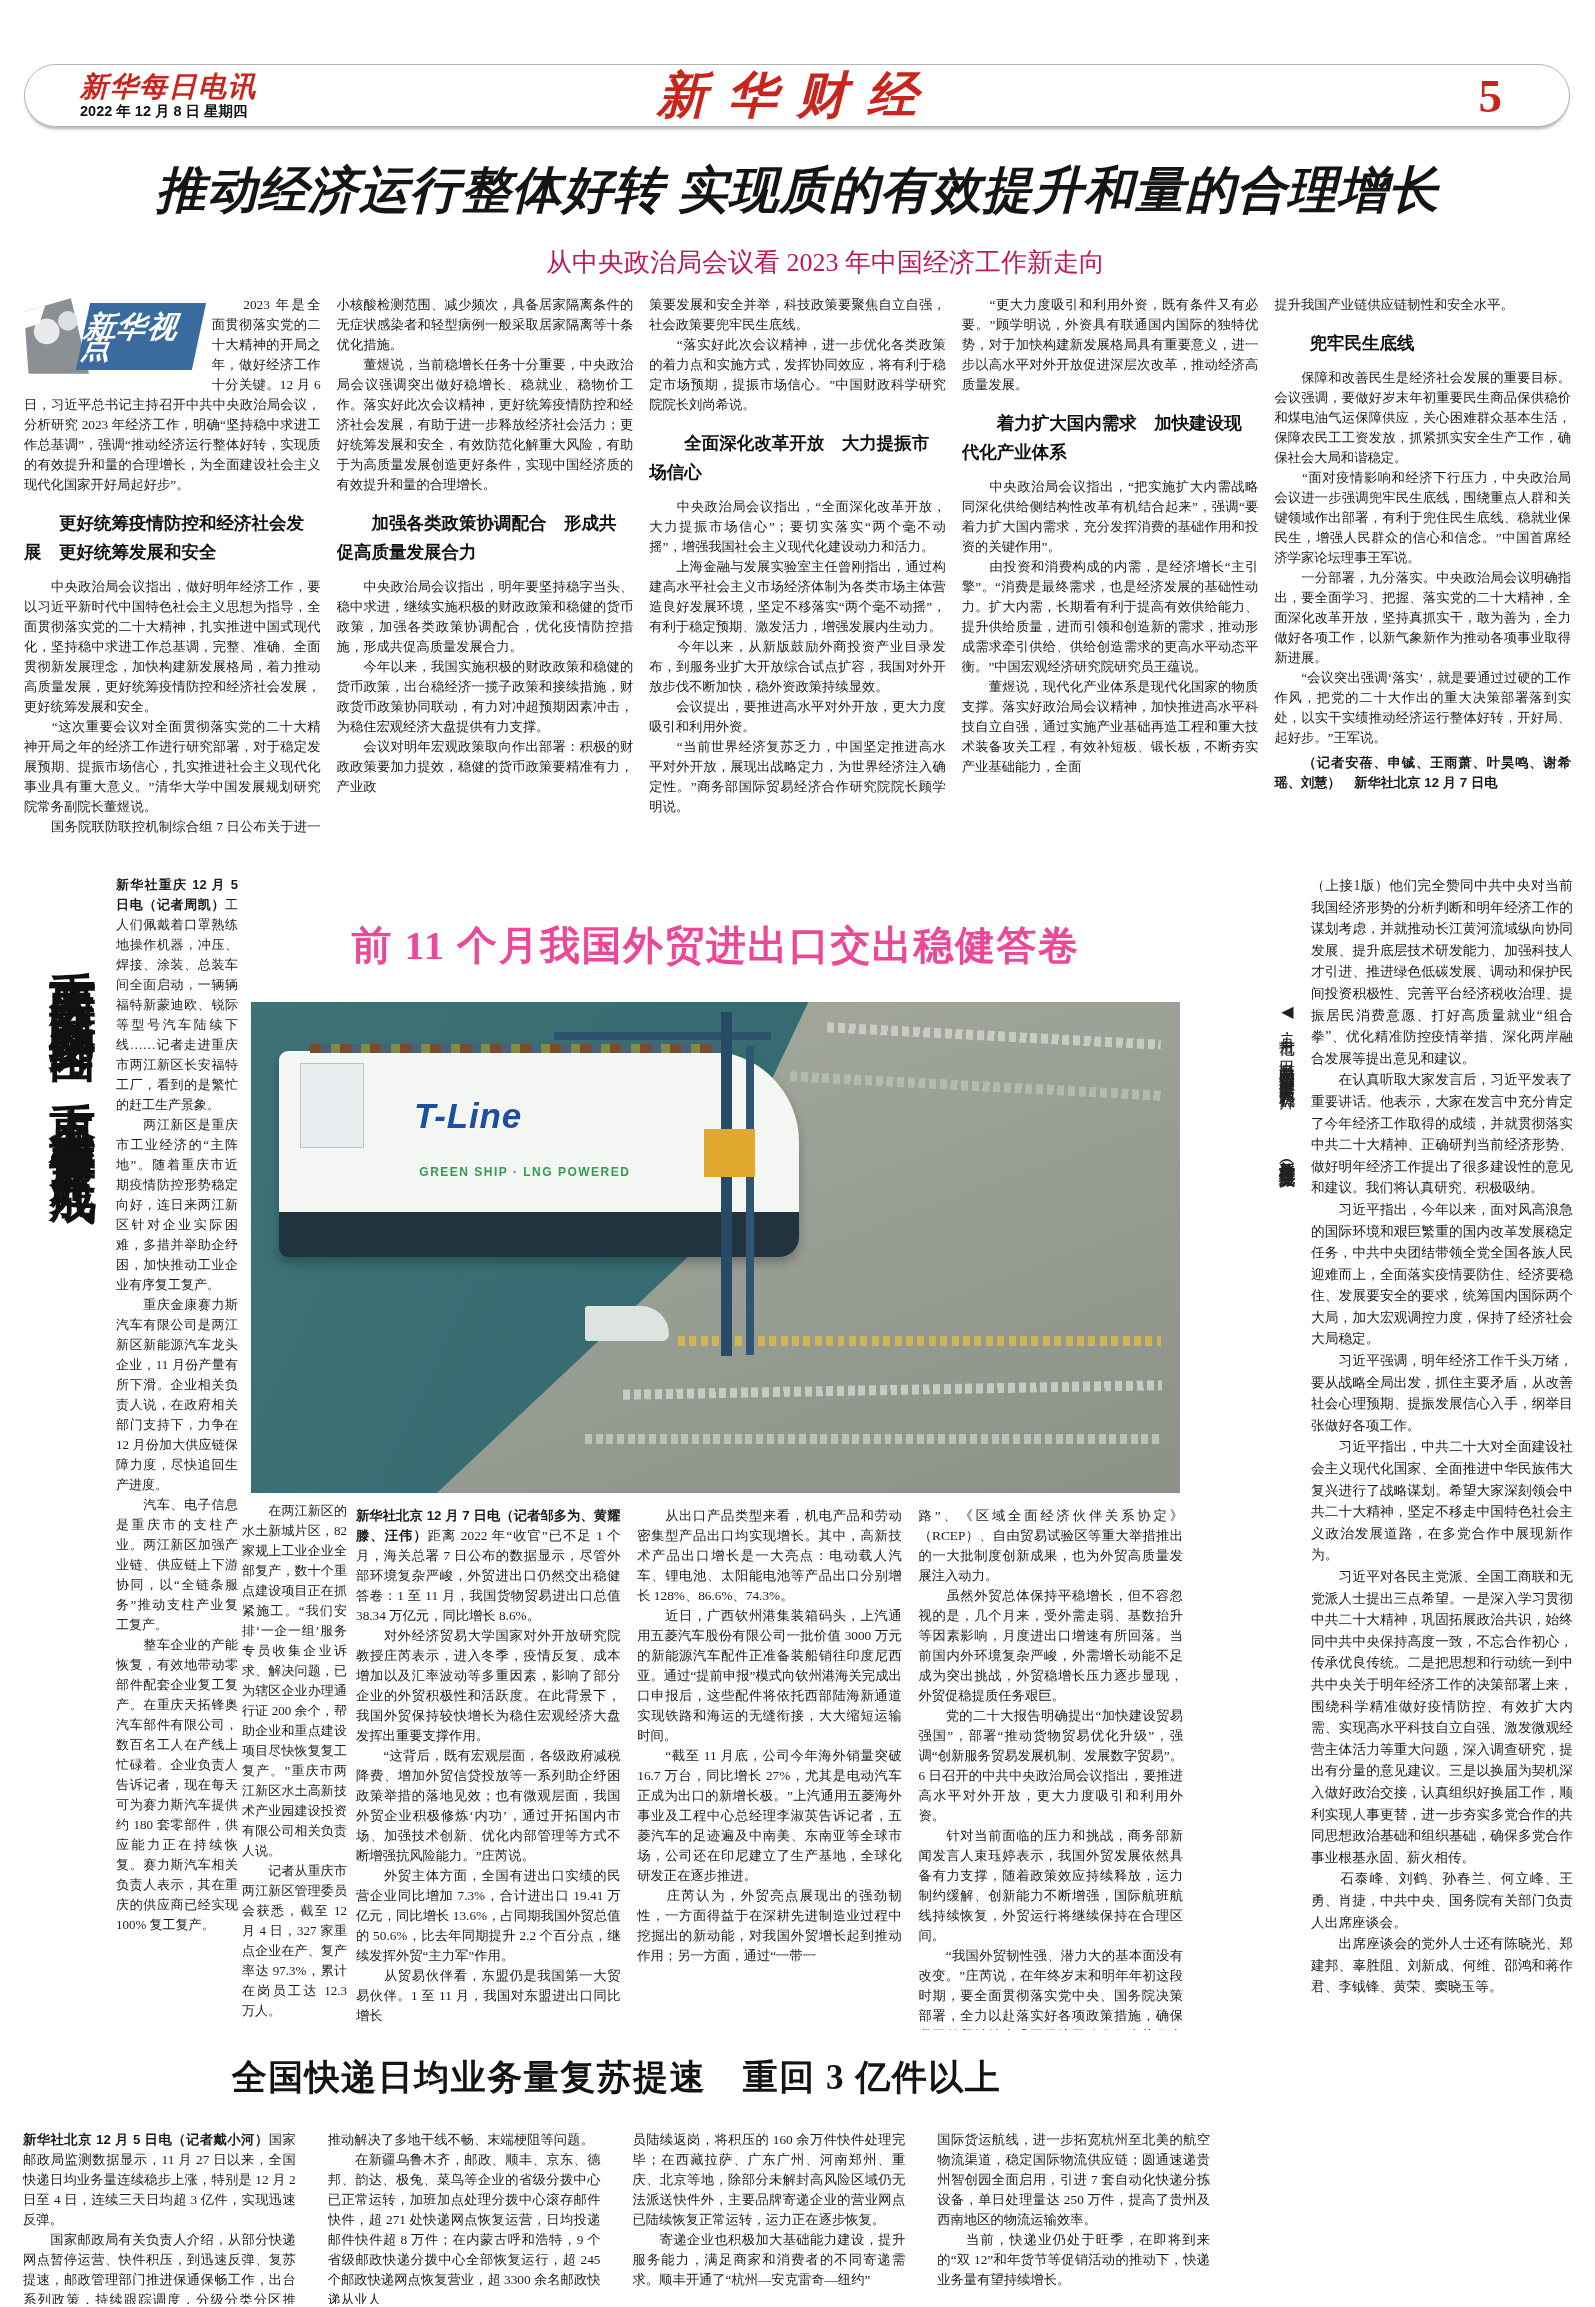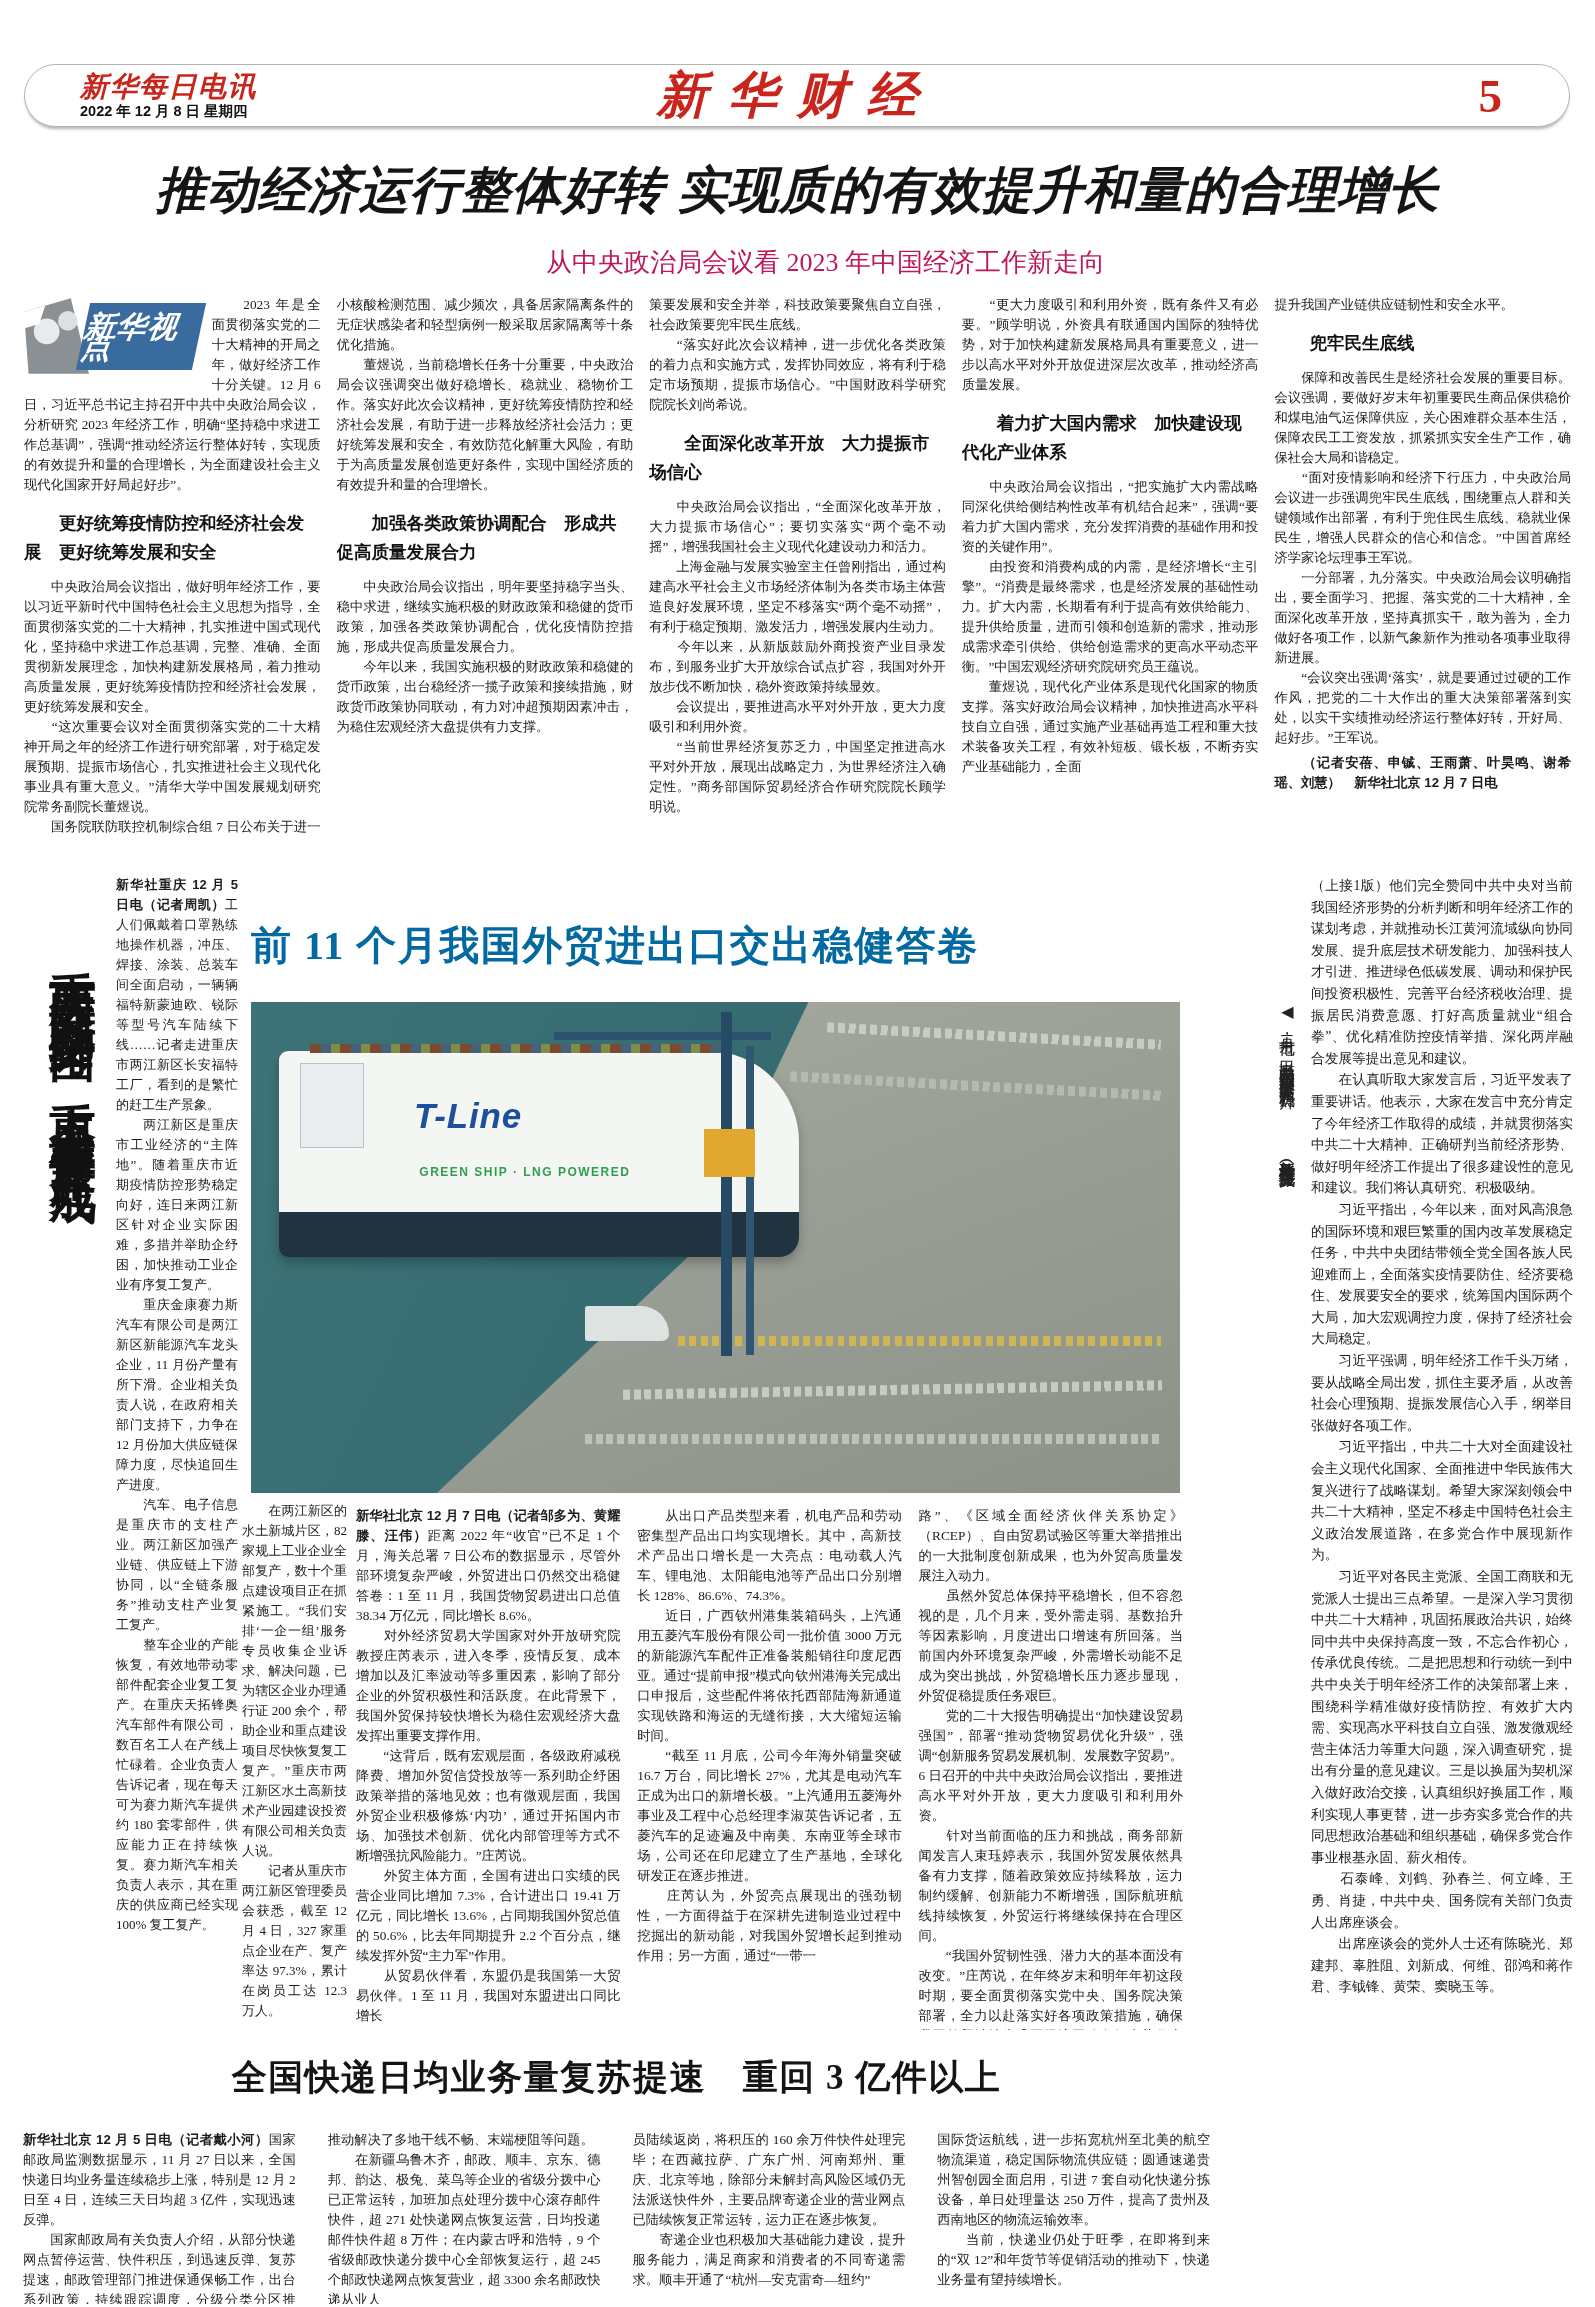--- a/index.html
+++ b/index.html
@@ -34,22 +34,22 @@
   .vp-plate span{color:#fff;font-family:"Liberation Sans","DejaVu Sans",sans-serif;
     font-weight:900;font-style:italic;font-size:30px;letter-spacing:1.5px;transform:skewX(4deg);}
   .credit-line{margin:4.6px 0 0 0;text-align:justify;font-family:"Liberation Sans","DejaVu Sans",sans-serif;font-weight:700;}
   
   .vert-headline{position:absolute;left:29px;top:933px;height:1084px;width:76px;
     writing-mode:vertical-rl;font-size:47px;font-weight:900;letter-spacing:7.6px;color:#111;}
   .cq-colA{position:absolute;left:116px;top:875px;width:122px;height:1143px;overflow:hidden;
     font-size:13px;line-height:20px;}
   .cq-colB{position:absolute;left:242px;top:1501px;width:105px;height:525px;overflow:hidden;
     font-size:13px;line-height:20px;}
-  .trade-headline{position:absolute;left:251px;top:918px;width:929px;
-    font-size:40px;font-weight:900;letter-spacing:1.5px;color:#0369a1;}
+  .trade-headline{position:absolute;left:251px;top:918px;width:929px;text-align:center;
+    font-size:40px;font-weight:900;letter-spacing:1.5px;color:#ec4899;}
   
   .photo{position:absolute;left:251px;top:1002px;width:929px;height:491px;overflow:hidden;
     background:linear-gradient(115deg,#3d7377 0%,#356b70 55%,#2f6168 100%);}
   .pier{position:absolute;left:0;top:0;width:100%;height:100%;
     clip-path:polygon(60% 0%,100% 0%,100% 100%,20% 100%,47% 52%);
     background:linear-gradient(160deg,#a8aca1 0%,#979c92 60%,#8d9289 100%);}
   .carrow{position:absolute;height:10px;
     background:repeating-linear-gradient(90deg,#ccd0c9 0 6.9px,rgba(0,0,0,0) 6.9px 10.7px);opacity:.9;}
   .carrow.r1{left:62%;top:6%;width:36%;transform:rotate(3deg);}
   .carrow.r2{left:58%;top:16%;width:40%;transform:rotate(3deg);background:repeating-linear-gradient(90deg,#b8bdb4 0 6.9px,rgba(0,0,0,0) 6.9px 10.7px);}
@@ -131,20 +131,21 @@
     </div>
     <div class="ncol">
       <div>
           <p class="para">小核酸检测范围、减少频次，具备居家隔离条件的无症状感染者和轻型病例一般采取居家隔离等十条优化措施。</p>
           <p class="para">　　董煜说，当前稳增长任务十分重要，中央政治局会议强调突出做好稳增长、稳就业、稳物价工作。落实好此次会议精神，更好统筹疫情防控和经济社会发展，有助于进一步释放经济社会活力；更好统筹发展和安全，有效防范化解重大风险，有助于为高质量发展创造更好条件，实现中国经济质的有效提升和量的合理增长。</p>
         </div>
       <h3 class="chead">加强各类政策协调配合　形成共促高质量发展合力</h3>
       <div>
           <p class="para">　　中央政治局会议指出，明年要坚持稳字当头、稳中求进，继续实施积极的财政政策和稳健的货币政策，加强各类政策协调配合，优化疫情防控措施，形成共促高质量发展合力。</p>
           <p class="para">　　今年以来，我国实施积极的财政政策和稳健的货币政策，出台稳经济一揽子政策和接续措施，财政货币政策协同联动，有力对冲超预期因素冲击，为稳住宏观经济大盘提供有力支撑。</p>
+          <p class="para">　　会议对明年宏观政策取向作出部署：积极的财政政策要加力提效，稳健的货币政策要精准有力，产业政</p>
         </div>
     </div>
     <div class="ncol">
       <div>
           <p class="para">策要发展和安全并举，科技政策要聚焦自立自强，社会政策要兜牢民生底线。</p>
           <p class="para">　　“落实好此次会议精神，进一步优化各类政策的着力点和实施方式，发挥协同效应，将有利于稳定市场预期，提振市场信心。”中国财政科学研究院院长刘尚希说。</p>
         </div>
       <h3 class="chead">全面深化改革开放　大力提振市场信心</h3>
       <div>
           <p class="para">　　中央政治局会议指出，“全面深化改革开放，大力提振市场信心”；要切实落实“两个毫不动摇”，增强我国社会主义现代化建设动力和活力。</p>

